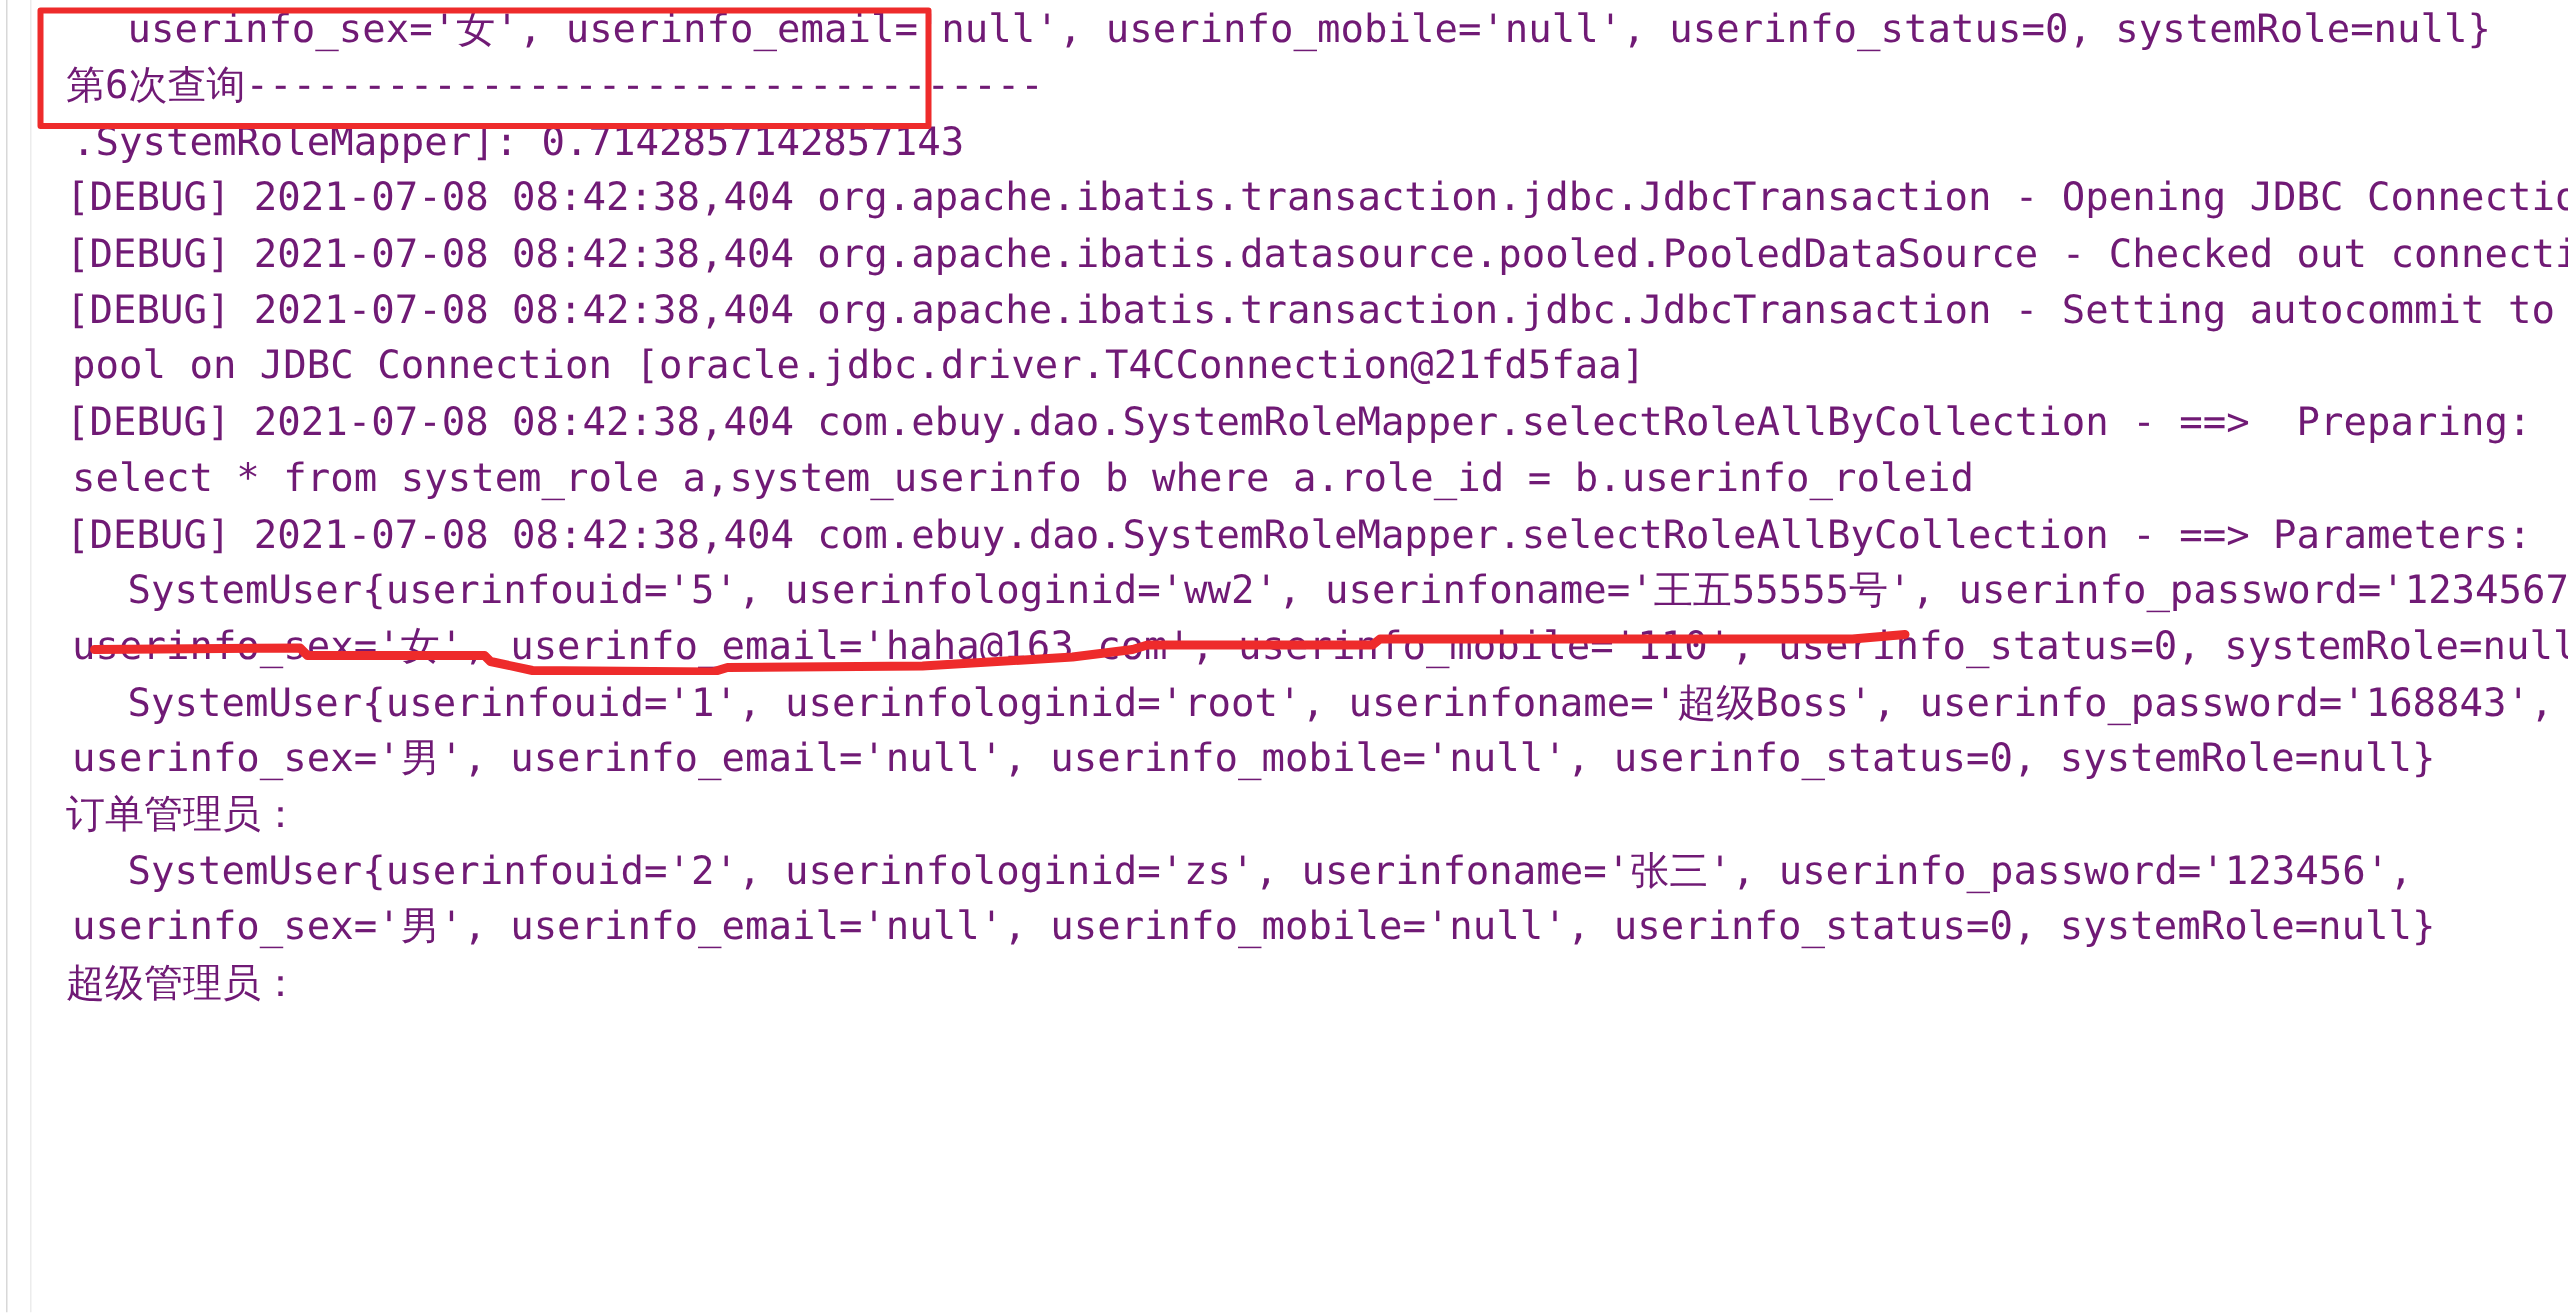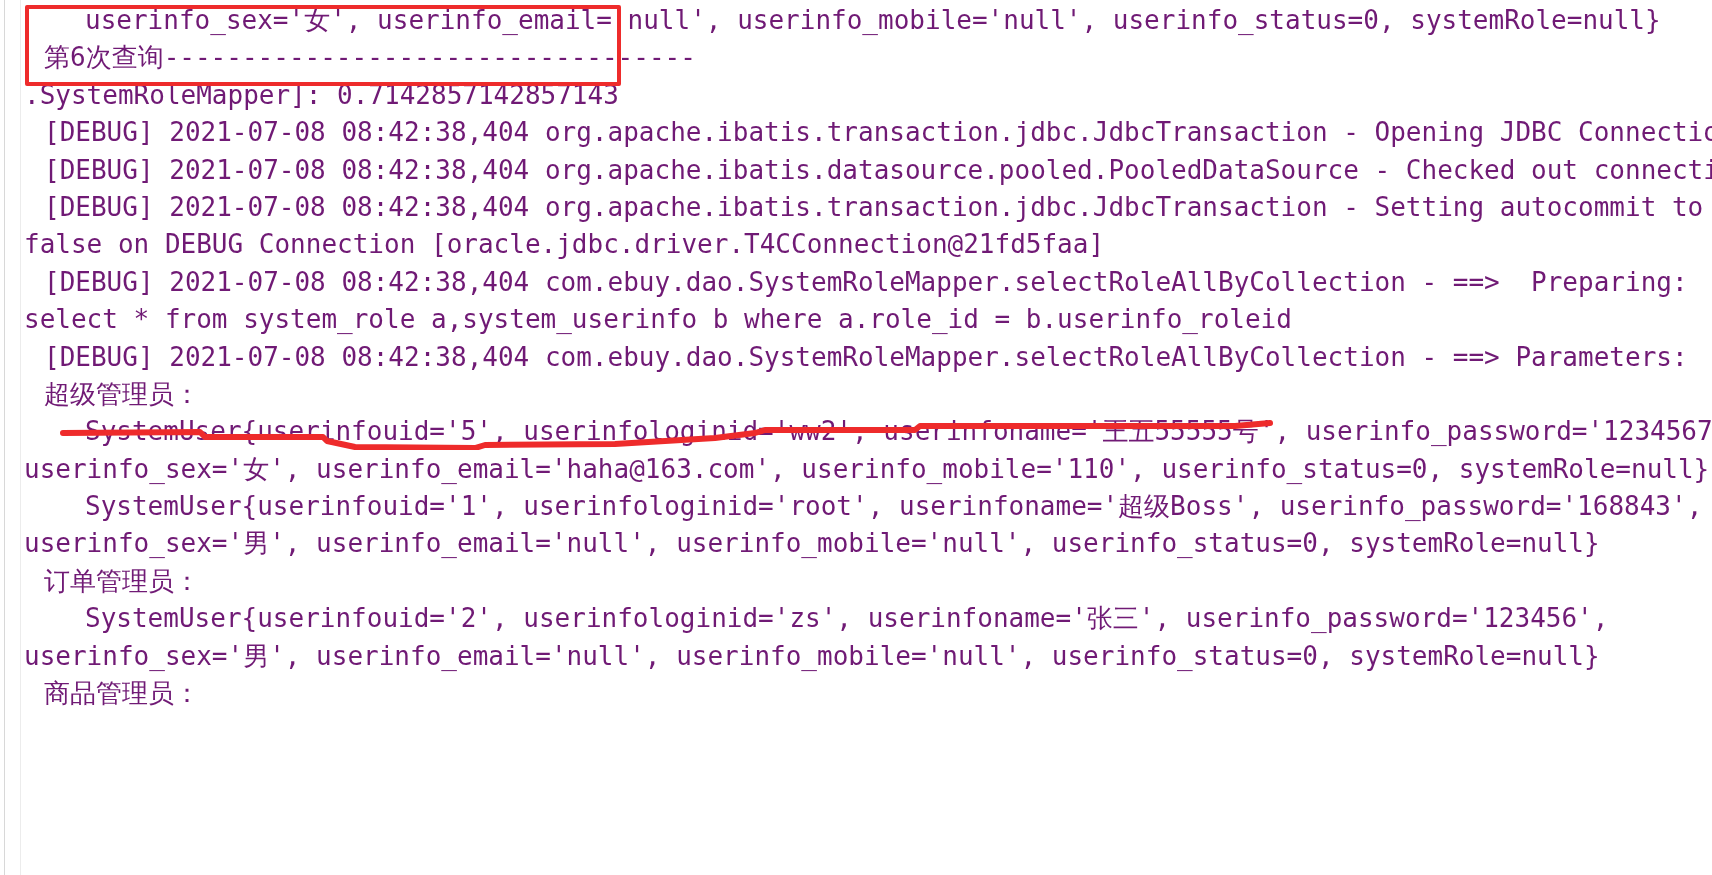--- a/index.html
+++ b/index.html
@@ -46,21 +46,21 @@
     line-height: 37.4px;
     font-size: 26px;
     letter-spacing: 0px;
     color: #701a75;
     white-space: pre;
     overflow: visible;
     padding-left: 34px;
     box-sizing: border-box;
   }
   
-  .log-line.indent1 { padding-left: 24px; }
+  .log-line.indent1 { padding-left: 48px; }
   .log-line.indent2 { padding-left: 85px; }
   .log-line.indent3 { padding-left: 44px; }
 
   
   .annot-rect {
     position: absolute;
     border: 4px solid #ee2b2b;
     border-radius: 2px;
     pointer-events: none;
     background: transparent;
@@ -79,33 +79,32 @@
   <div class="gutter-rule g1"></div>
   <div class="gutter-rule g2"></div>
 
   <div id="log-lines">
       <div class="log-line indent2">userinfo_sex='女', userinfo_email='null', userinfo_mobile='null', userinfo_status=0, systemRole=null}</div>
       <div class="log-line indent3">第6次查询----------------------------------</div>
       <div class="log-line indent1">.SystemRoleMapper]: 0.7142857142857143</div>
       <div class="log-line indent3">[DEBUG] 2021-07-08 08:42:38,404 org.apache.ibatis.transaction.jdbc.JdbcTransaction - Opening JDBC Connection</div>
       <div class="log-line indent3">[DEBUG] 2021-07-08 08:42:38,404 org.apache.ibatis.datasource.pooled.PooledDataSource - Checked out connection</div>
       <div class="log-line indent3">[DEBUG] 2021-07-08 08:42:38,404 org.apache.ibatis.transaction.jdbc.JdbcTransaction - Setting autocommit to</div>
-      <div class="log-line indent1">false on DEBUG Connection [oracle.jdbc.driver.T4CConnection@21fd5faa]</div>
+      <div class="log-line indent1">pool on JDBC Connection [oracle.jdbc.driver.T4CConnection@21fd5faa]</div>
       <div class="log-line indent3">[DEBUG] 2021-07-08 08:42:38,404 com.ebuy.dao.SystemRoleMapper.selectRoleAllByCollection - ==&gt;  Preparing:</div>
       <div class="log-line indent1">select * from system_role a,system_userinfo b where a.role_id = b.userinfo_roleid</div>
       <div class="log-line indent3">[DEBUG] 2021-07-08 08:42:38,404 com.ebuy.dao.SystemRoleMapper.selectRoleAllByCollection - ==&gt; Parameters:</div>
-      <div class="log-line indent3">超级管理员：</div>
       <div class="log-line indent2">SystemUser{userinfouid='5', userinfologinid='ww2', userinfoname='王五55555号', userinfo_password='1234567',</div>
       <div class="log-line indent1">userinfo_sex='女', userinfo_email='haha@163.com', userinfo_mobile='110', userinfo_status=0, systemRole=null}</div>
       <div class="log-line indent2">SystemUser{userinfouid='1', userinfologinid='root', userinfoname='超级Boss', userinfo_password='168843',</div>
       <div class="log-line indent1">userinfo_sex='男', userinfo_email='null', userinfo_mobile='null', userinfo_status=0, systemRole=null}</div>
       <div class="log-line indent3">订单管理员：</div>
       <div class="log-line indent2">SystemUser{userinfouid='2', userinfologinid='zs', userinfoname='张三', userinfo_password='123456',</div>
       <div class="log-line indent1">userinfo_sex='男', userinfo_email='null', userinfo_mobile='null', userinfo_status=0, systemRole=null}</div>
-      <div class="log-line indent3">商品管理员：</div>
+      <div class="log-line indent3">超级管理员：</div>
     </div>
 
   <div class="annot-rect" style="left:25px; top:5px; width:588px; height:73px;"></div>
 
   <div class="annot-underline" style="left:55px; top:408px; width:1250px; height:42px;">
     <svg width="1250" height="42" viewBox="0 0 1250 42" xmlns="http://www.w3.org/2000/svg">
       <path d="M8,25 L145,24 L150,29 L268,29 L272,33 L300,39 L420,40 L430,37 L560,36 L660,30 L700,25 L710,22 L860,22 L865,18 L1180,18 L1215,15" fill="none" stroke="#ee2b2b" stroke-width="6" stroke-linecap="round" stroke-linejoin="round"></path>
     </svg>
   </div>
 

